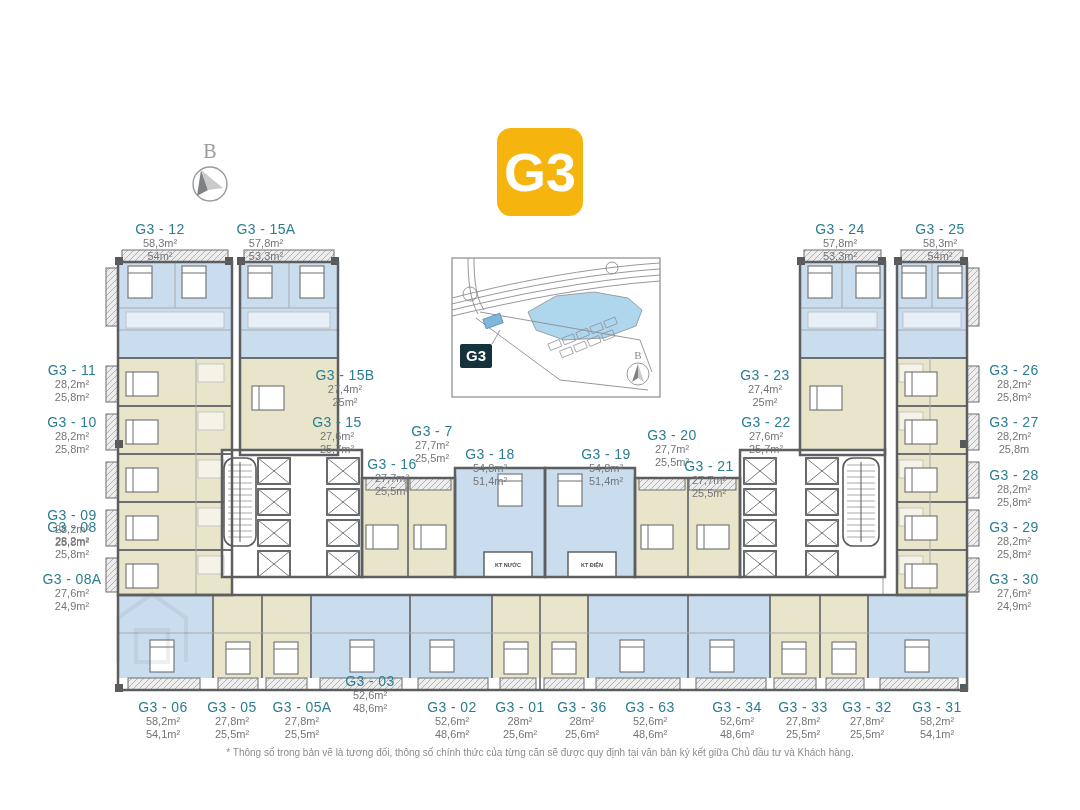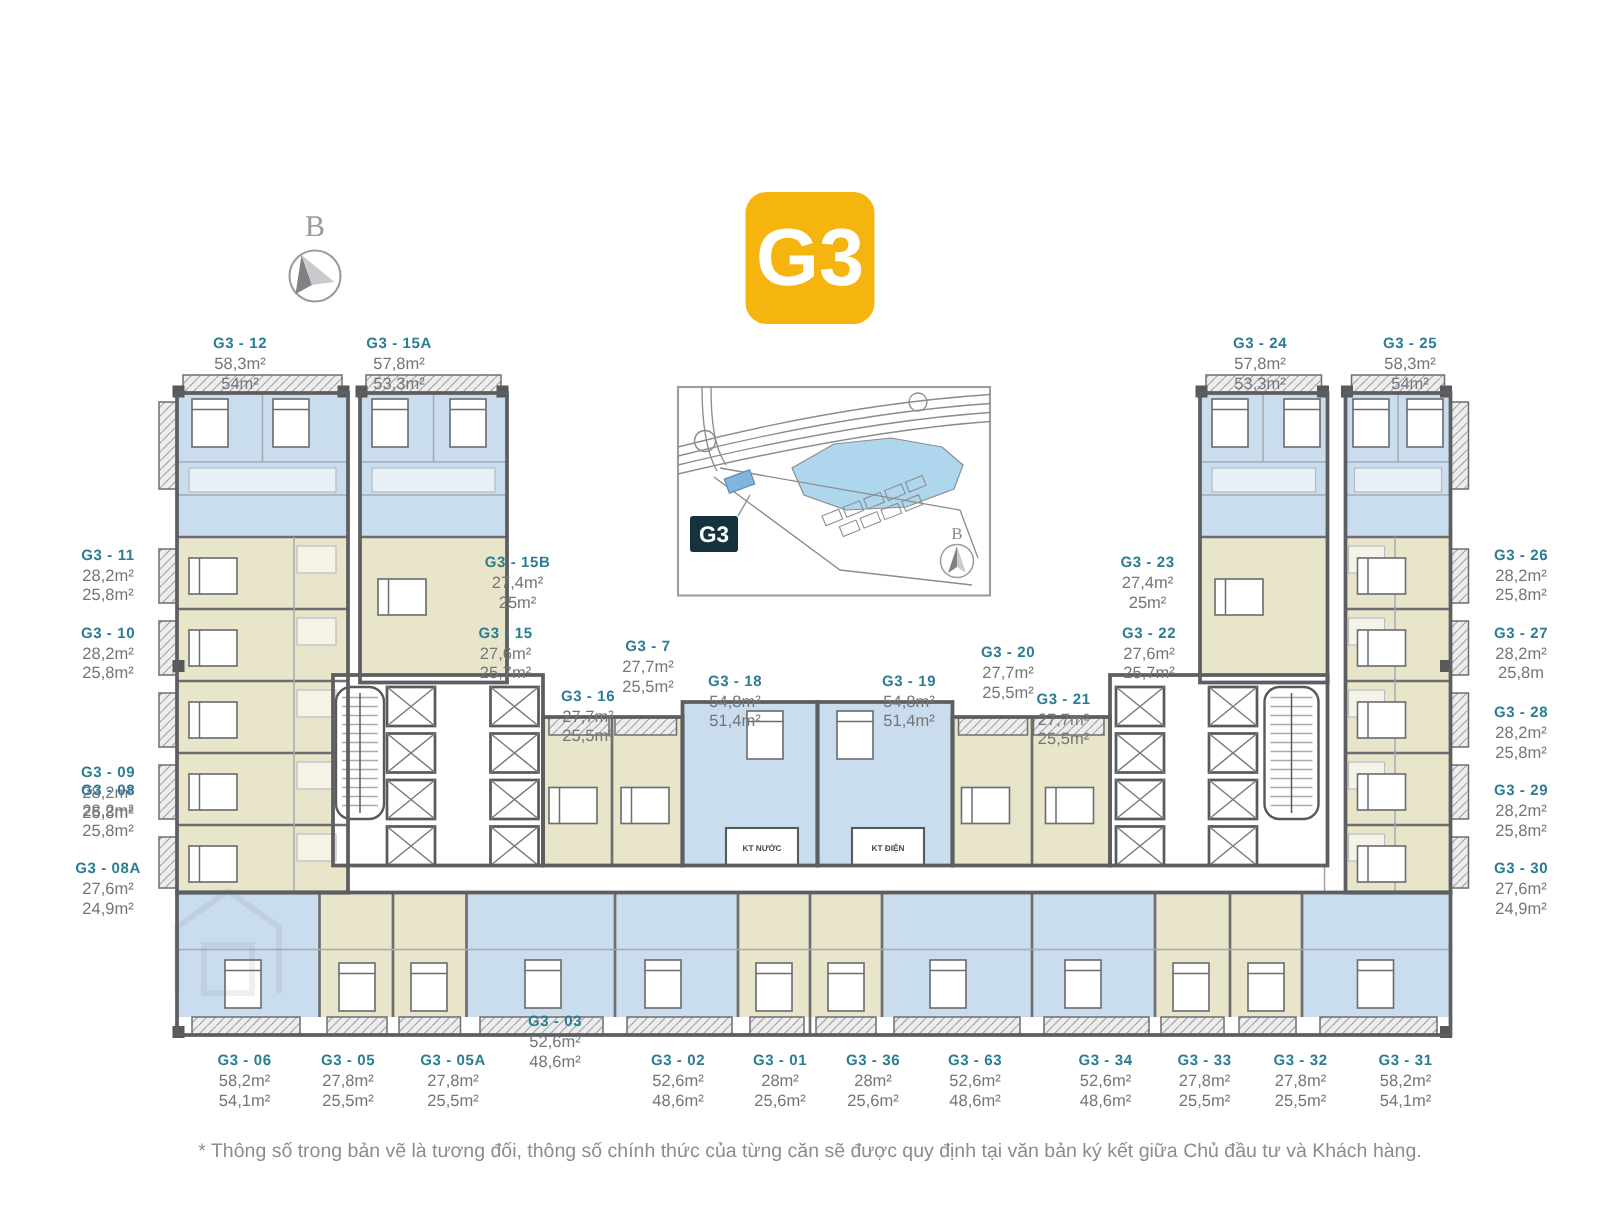--- a/index.html
+++ b/index.html
@@ -12,25 +12,25 @@
          font-family:"Liberation Sans", sans-serif;}
   .title{position:absolute;top:66px;left:0;right:0;text-align:center;
          font-size:40px;font-weight:bold;color:var(--title);letter-spacing:1px;}
   .badge{position:absolute;left:497px;top:128px;width:86px;height:88px;background:var(--badge-yellow);
          border-radius:14px;display:flex;align-items:center;justify-content:center;
          color:#fff;font-size:54px;font-weight:bold;}
   .compass-main{position:absolute;left:184px;top:142px;width:52px;text-align:center;}
   .compass-main .b{font-family:"Liberation Serif", serif;font-size:20px;color:#9a9b9e;display:block;line-height:18px;}
   .plan-svg{position:absolute;left:0;top:0;}
   .unit-label{position:absolute;transform:translateX(-50%);text-align:center;white-space:nowrap;}
-  .unit-label .uid{display:block;font-size:10px;font-weight:bold;color:var(--accent-teal);
+  .unit-label .uid{display:block;font-size:14px;font-weight:normal;color:var(--accent-teal);
                    letter-spacing:.4px;line-height:15px;}
   .unit-label .ua,.unit-label .ub{display:block;font-size:11px;color:#75767a;line-height:12.5px;}
   .notes{position:absolute;top:747px;left:0;right:0;text-align:center;}
-  .notes p{margin:12px 0 16px 0;font-size:13px;color:#8b8c8f;}
+  .notes p{margin:0 0 16px 0;font-size:10px;color:#8b8c8f;}
   
   .fb{fill:var(--unit-blue);} .fg{fill:var(--unit-beige);} .fw{fill:#ffffff;}
   .w{fill:none;stroke:var(--wall-gray);stroke-width:2.5;}
   .w1{stroke:#6d6e71;stroke-width:1.8;fill:none;}
   .w0{stroke:#a7a9ac;stroke-width:1;fill:none;}
   .bt{fill:rgba(255,255,255,.55);stroke:#b9bbbd;stroke-width:.8;}
   .pl{fill:#58595b;}
   .svgt{font-family:"Liberation Sans",sans-serif;font-weight:bold;font-size:5.5px;fill:#4a4b4d;text-anchor:middle;}
   .tagt{font-family:"Liberation Sans",sans-serif;font-weight:bold;font-size:15px;fill:#fff;text-anchor:middle;}
   .mapb{font-family:"Liberation Serif",serif;font-size:11px;fill:#8a8b8e;text-anchor:middle;}

